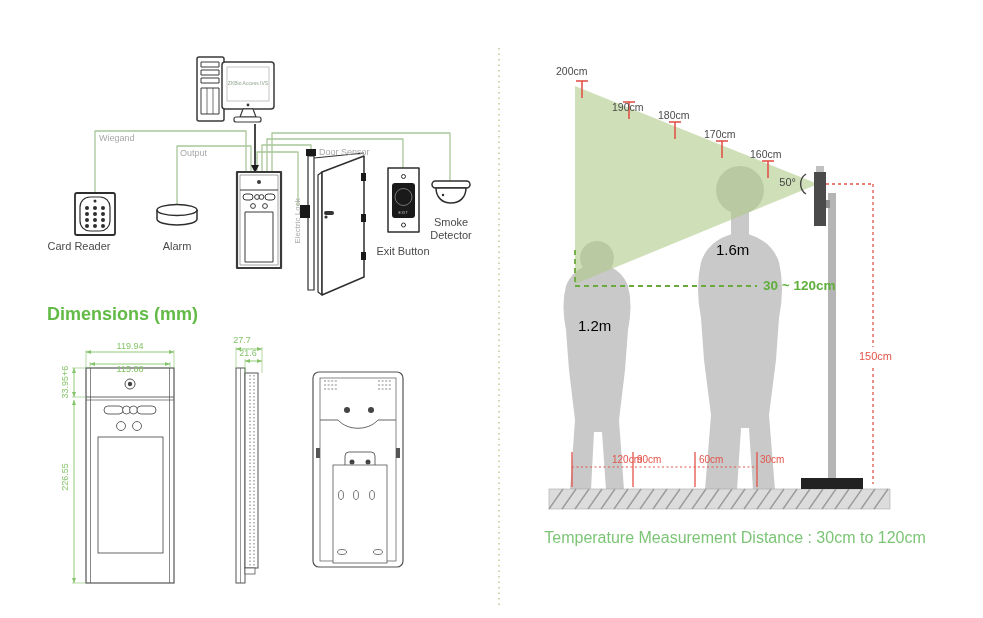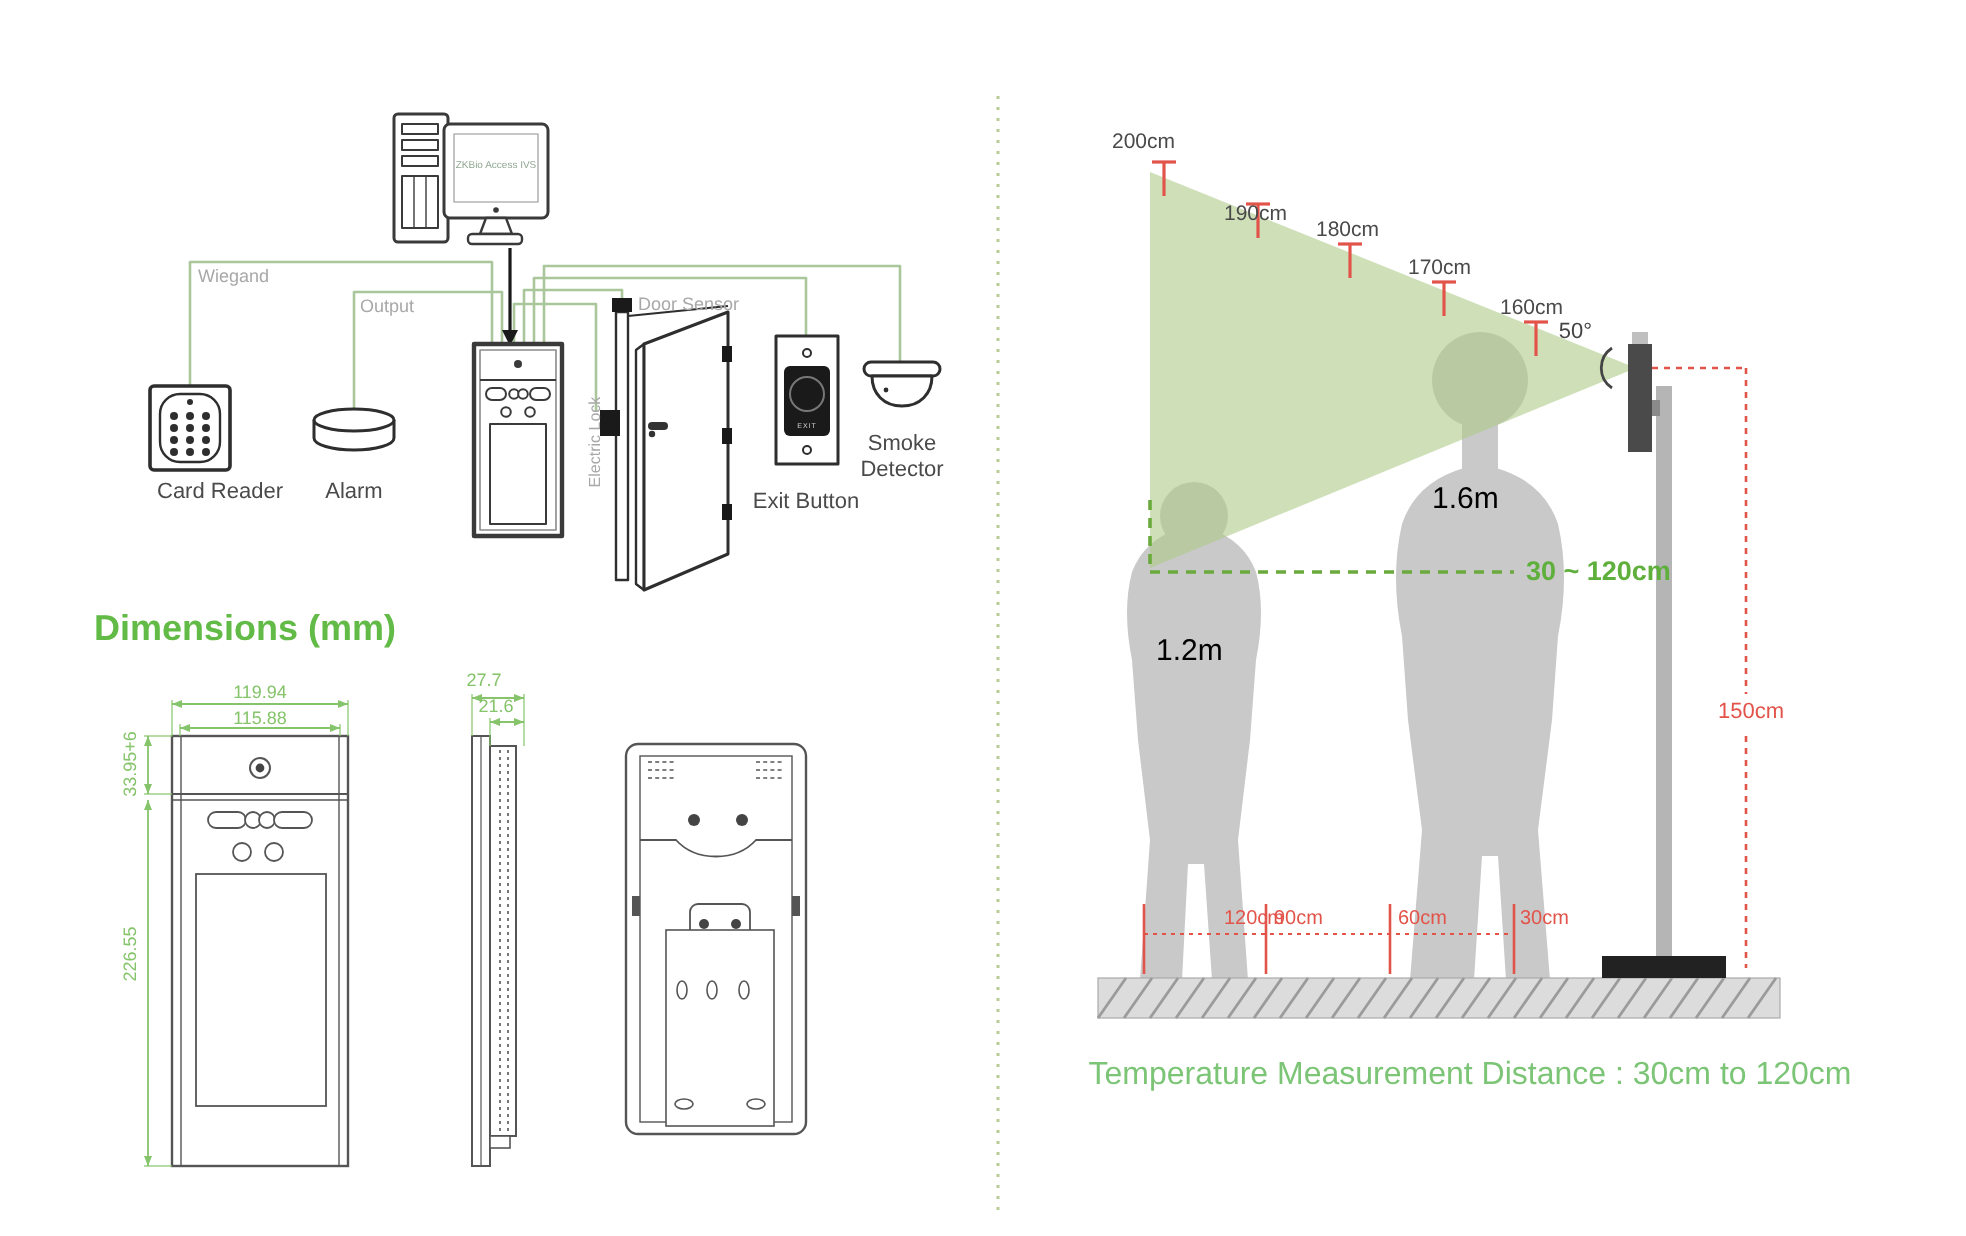--- a/index.html
+++ b/index.html
@@ -301,42 +301,42 @@
         <line x1="873" y1="368" x2="873" y2="484"></line>
       </g>
     </g>
   </svg>
 
 
   <div class="abs glabel" style="left:99px;top:133px;">Wiegand</div>
   <div class="abs glabel" style="left:180px;top:148px;">Output</div>
   <div class="abs glabel" style="left:319px;top:147px;">Door Sensor</div>
   <div class="abs glabel vrot" style="left:269px;top:216px;width:58px;height:10px;text-align:center;font-size:8px;">Electric Lock</div>
-  <div class="abs dlabel" style="left:73px;top:240px;width:74px;">Card Reader</div>
+  <div class="abs dlabel" style="left:42px;top:240px;width:74px;">Card Reader</div>
   <div class="abs dlabel" style="left:145px;top:240px;width:64px;">Alarm</div>
   <div class="abs dlabel" style="left:368px;top:221px;width:70px;margin-top:24px;">Exit Button</div>
   <div class="abs dlabel" style="left:423px;top:216px;width:56px;">Smoke</div>
   <div class="abs dlabel" style="left:423px;top:229px;width:56px;">Detector</div>
   <div class="abs screen-text" style="left:227px;top:80px;width:42px;">ZKBio Access IVS</div>
   <div class="abs exit-text" style="left:395px;top:211px;width:17px;">EXIT</div>
 
   <div class="abs heading">Dimensions (mm)</div>
   <div class="abs dim" style="left:100px;top:341px;width:60px;">119.94</div>
-  <div class="abs dim" style="left:100px;top:354px;width:60px;">115.88</div>
+  <div class="abs dim" style="left:100px;top:364px;width:60px;">115.88</div>
   <div class="abs dim vrot" style="left:35px;top:377px;width:60px;height:10px;">33.95+6</div>
   <div class="abs dim vrot" style="left:35px;top:472px;width:60px;height:10px;">226.55</div>
   <div class="abs dim" style="left:222px;top:335px;width:40px;">27.7</div>
   <div class="abs dim" style="left:228px;top:348px;width:40px;">21.6</div>
 
   <div class="abs mark" style="left:556px;top:65px;">200cm</div>
   <div class="abs mark" style="left:612px;top:89px;margin-top:12px;">190cm</div>
   <div class="abs mark" style="left:658px;top:109px;">180cm</div>
   <div class="abs mark" style="left:704px;top:128px;">170cm</div>
   <div class="abs mark" style="left:750px;top:148px;text-align:center;">160cm</div>
-  <div class="abs angle" style="left:762px;top:160px;width:34px;">50°</div>
+  <div class="abs angle" style="left:762px;top:176px;width:34px;">50°</div>
   <div class="abs person" style="left:716px;top:241px;">1.6m</div>
   <div class="abs person" style="left:578px;top:317px;">1.2m</div>
   <div class="abs range" style="left:763px;top:278px;">30 ~ 120cm</div>
   <div class="abs ht150" style="left:857px;top:350px;">150cm</div>
   <div class="abs redlbl" style="left:576px;top:454px;margin-left:36px;">120cm</div>
   <div class="abs redlbl" style="left:637px;top:454px;">90cm</div>
   <div class="abs redlbl" style="left:699px;top:454px;">60cm</div>
   <div class="abs redlbl" style="left:760px;top:454px;">30cm</div>
 
   <div class="abs notes">

